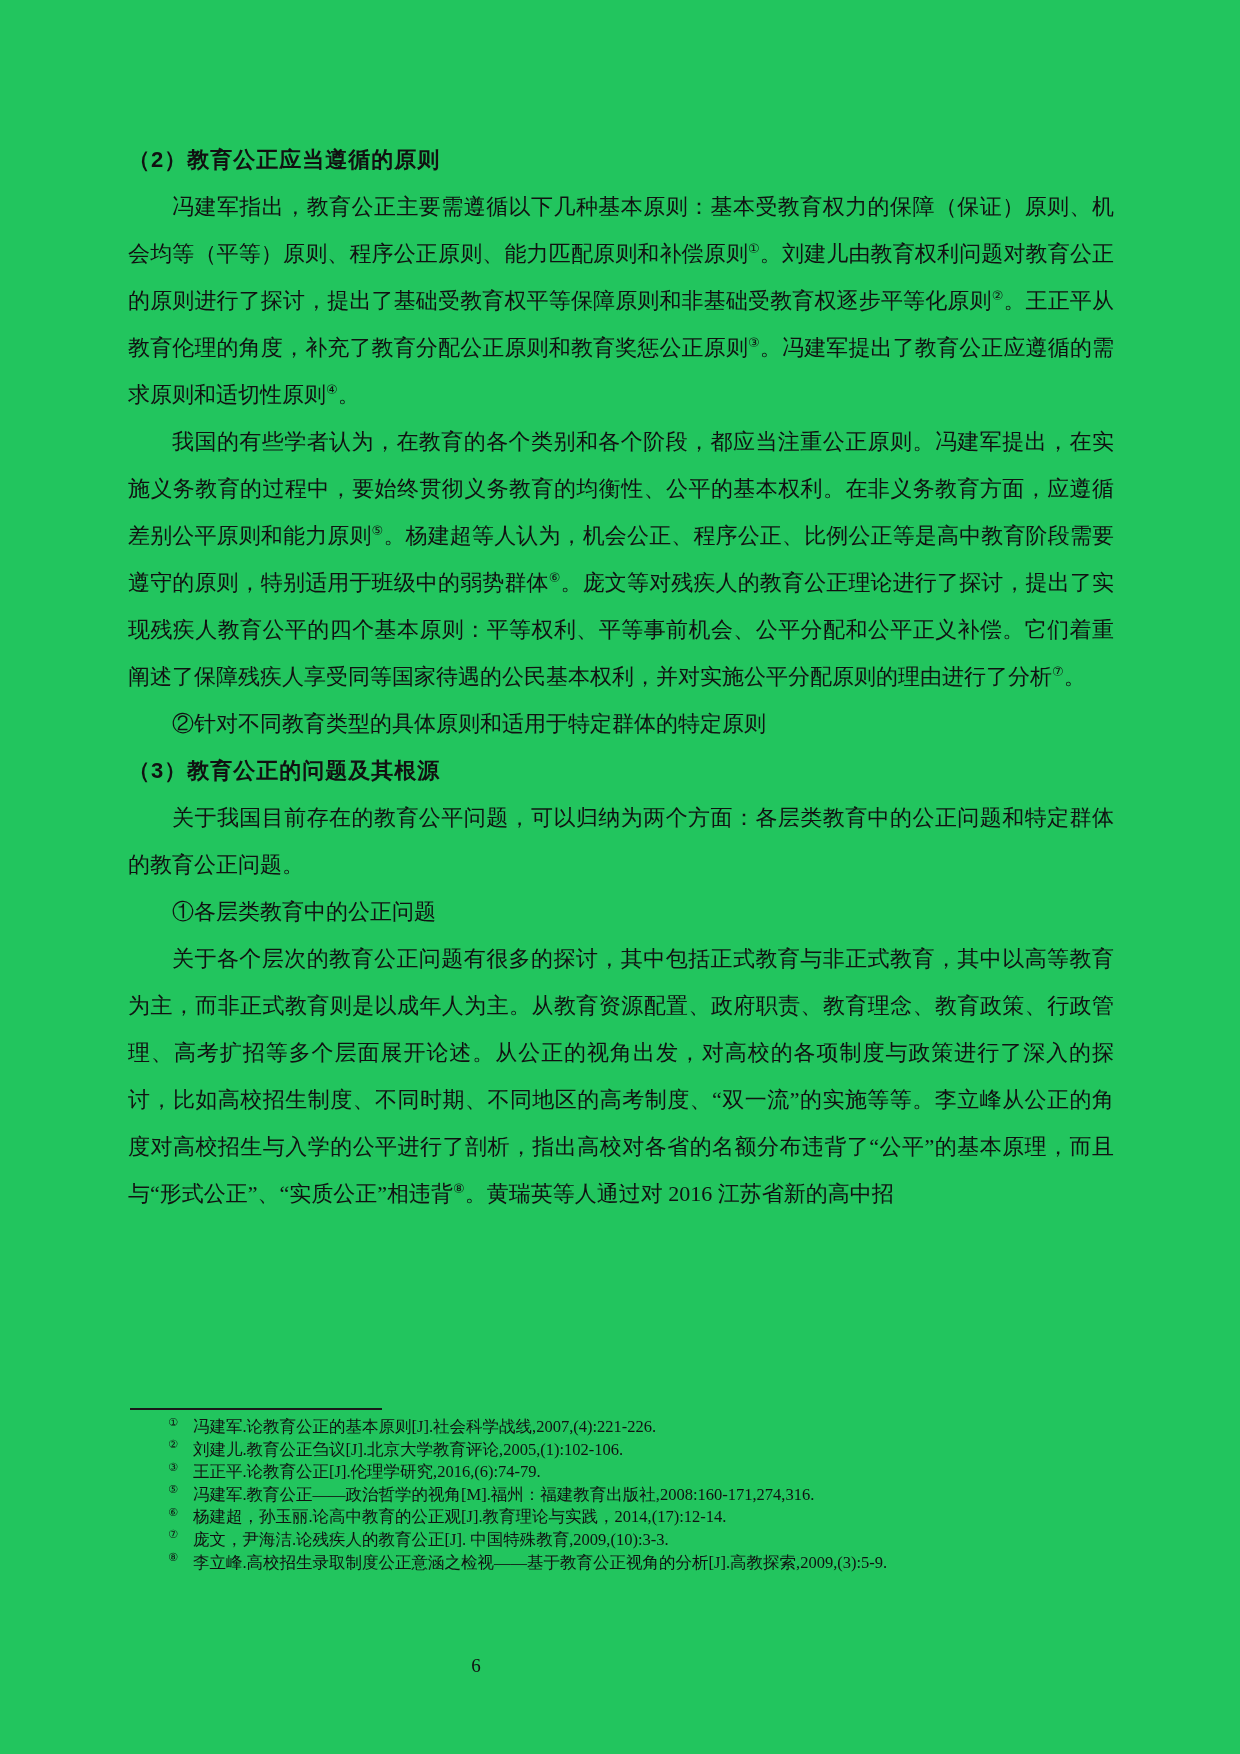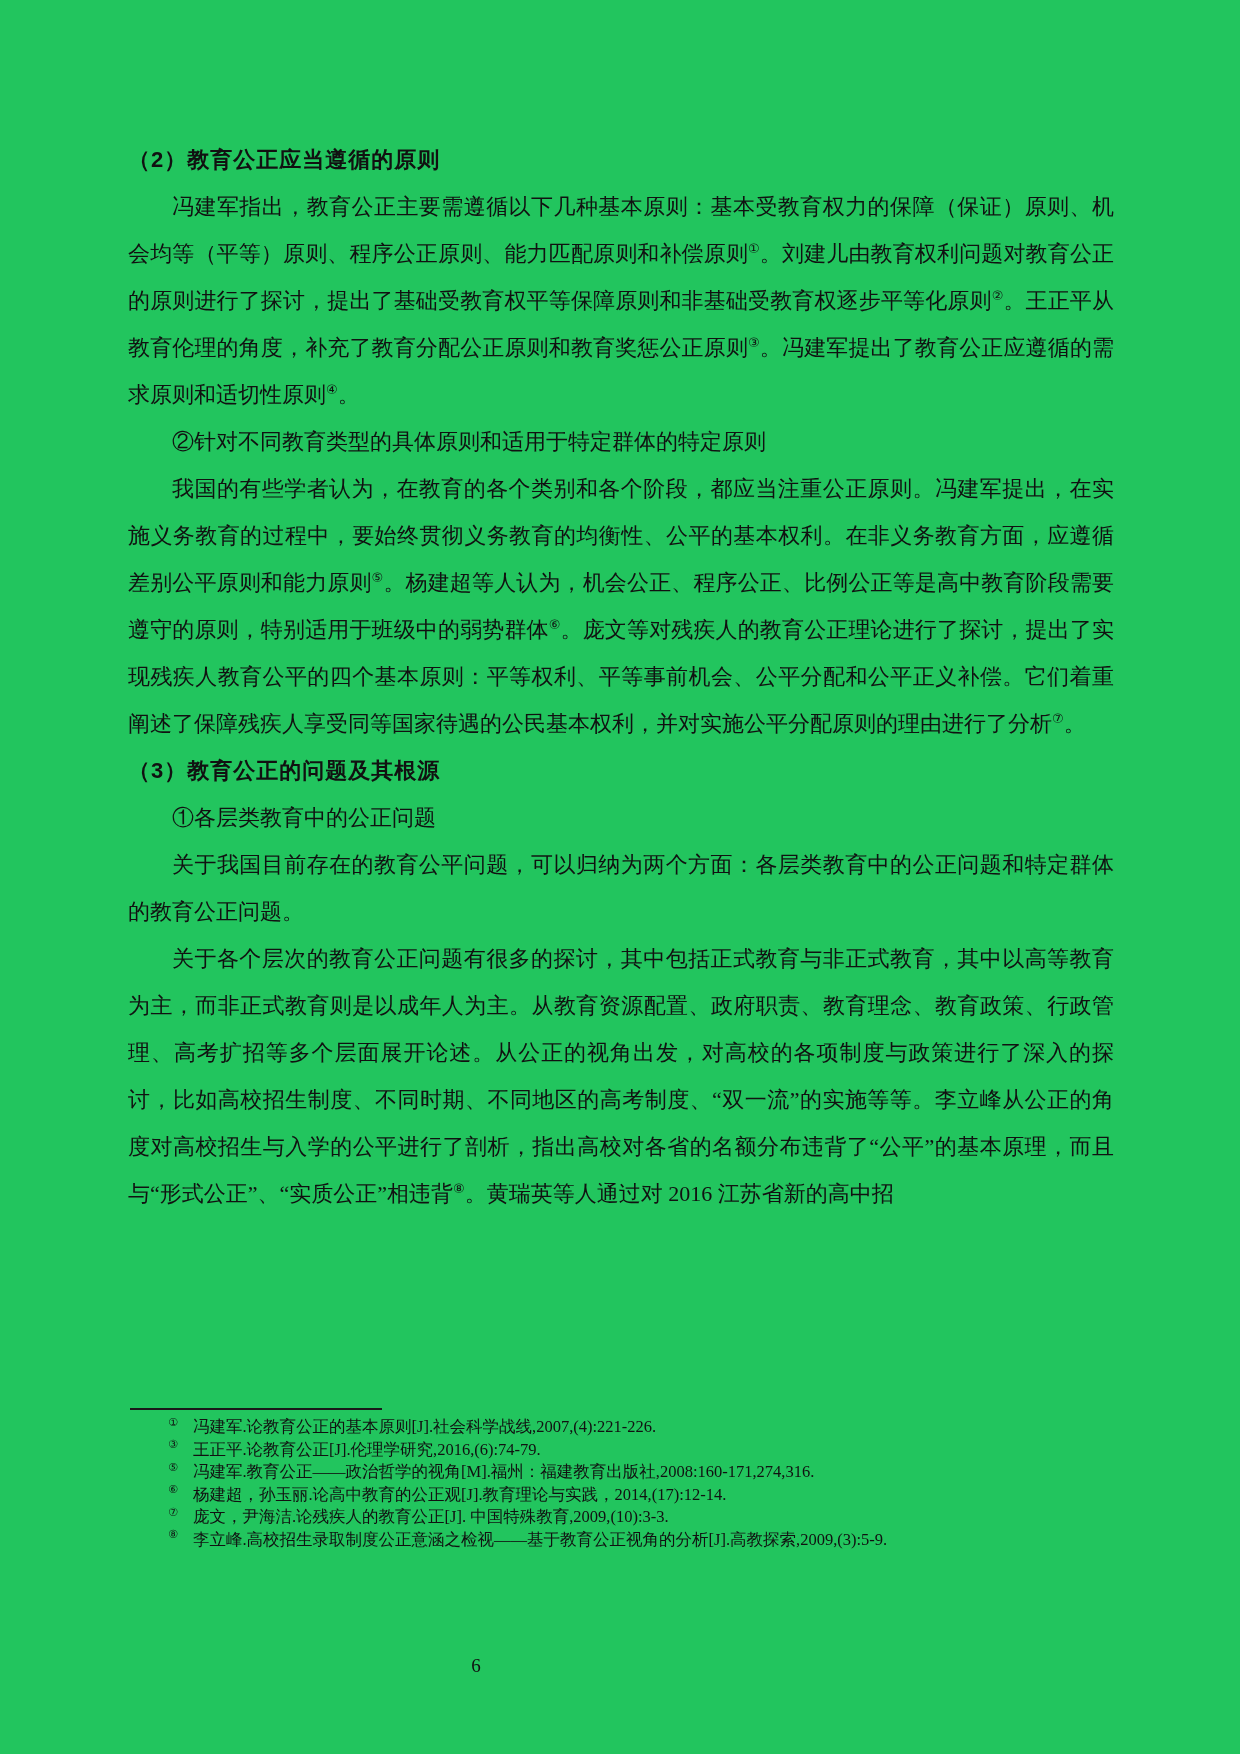--- a/index.html
+++ b/index.html
@@ -81,30 +81,31 @@
     line-height: 24px;
   }
 </style>
 </head>
 <body>
 
 <div class="page">
   <div class="content">
       <div class="block heading">（2）教育公正应当遵循的原则</div>
       <div class="block para">冯建军指出，教育公正主要需遵循以下几种基本原则：基本受教育权力的保障（保证）原则、机会均等（平等）原则、程序公正原则、能力匹配原则和补偿原则<sup class="ref">①</sup>。刘建儿由教育权利问题对教育公正的原则进行了探讨，提出了基础受教育权平等保障原则和非基础受教育权逐步平等化原则<sup class="ref">②</sup>。王正平从教育伦理的角度，补充了教育分配公正原则和教育奖惩公正原则<sup class="ref">③</sup>。冯建军提出了教育公正应遵循的需求原则和适切性原则<sup class="ref">④</sup>。</div>
+      <div class="block para">我国的有些学者认为，在教育的各个类别和各个阶段，都应当注重公正原则。冯建军提出，在实施义务教育的过程中，要始终贯彻义务教育的均衡性、公平的基本权利。在非义务教育方面，应遵循差别公平原则和能力原则<sup class="ref">⑤</sup>。杨建超等人认为，机会公正、程序公正、比例公正等是高中教育阶段需要遵守的原则，特别适用于班级中的弱势群体<sup class="ref">⑥</sup>。庞文等对残疾人的教育公正理论进行了探讨，提出了实现残疾人教育公平的四个基本原则：平等权利、平等事前机会、公平分配和公平正义补偿。它们着重阐述了保障残疾人享受同等国家待遇的公民基本权利，并对实施公平分配原则的理由进行了分析<sup class="ref">⑦</sup>。</div>
       <div class="block subitem">②针对不同教育类型的具体原则和适用于特定群体的特定原则</div>
-      <div class="block para">我国的有些学者认为，在教育的各个类别和各个阶段，都应当注重公正原则。冯建军提出，在实施义务教育的过程中，要始终贯彻义务教育的均衡性、公平的基本权利。在非义务教育方面，应遵循差别公平原则和能力原则<sup class="ref">⑤</sup>。杨建超等人认为，机会公正、程序公正、比例公正等是高中教育阶段需要遵守的原则，特别适用于班级中的弱势群体<sup class="ref">⑥</sup>。庞文等对残疾人的教育公正理论进行了探讨，提出了实现残疾人教育公平的四个基本原则：平等权利、平等事前机会、公平分配和公平正义补偿。它们着重阐述了保障残疾人享受同等国家待遇的公民基本权利，并对实施公平分配原则的理由进行了分析<sup class="ref">⑦</sup>。</div>
       <div class="block heading">（3）教育公正的问题及其根源</div>
+      <div class="block para">关于我国目前存在的教育公平问题，可以归纳为两个方面：各层类教育中的公正问题和特定群体的教育公正问题。</div>
       <div class="block subitem">①各层类教育中的公正问题</div>
-      <div class="block para">关于我国目前存在的教育公平问题，可以归纳为两个方面：各层类教育中的公正问题和特定群体的教育公正问题。</div>
       <div class="block para">关于各个层次的教育公正问题有很多的探讨，其中包括正式教育与非正式教育，其中以高等教育为主，而非正式教育则是以成年人为主。从教育资源配置、政府职责、教育理念、教育政策、行政管理、高考扩招等多个层面展开论述。从公正的视角出发，对高校的各项制度与政策进行了深入的探讨，比如高校招生制度、不同时期、不同地区的高考制度、“双一流”的实施等等。李立峰从公正的角度对高校招生与入学的公平进行了剖析，指出高校对各省的名额分布违背了“公平”的基本原理，而且与“形式公正”、“实质公正”相违背<sup class="ref">⑧</sup>。黄瑞英等人通过对 2016 江苏省新的高中招</div>
     </div>
   <div class="footnote-sep"></div>
   <div class="footnotes">
       <div class="footnote"><sup class="fn-marker">①</sup><span>冯建军.论教育公正的基本原则[J].社会科学战线,2007,(4):221-226.</span></div>
+      <div class="footnote"><sup class="fn-marker">②</sup><span>刘建儿.教育公正刍议[J].北京大学教育评论,2005,(1):102-106.</span></div>
       <div class="footnote"><sup class="fn-marker">③</sup><span>王正平.论教育公正[J].伦理学研究,2016,(6):74-79.</span></div>
       <div class="footnote"><sup class="fn-marker">⑤</sup><span>冯建军.教育公正——政治哲学的视角[M].福州：福建教育出版社,2008:160-171,274,316.</span></div>
       <div class="footnote"><sup class="fn-marker">⑥</sup><span>杨建超，孙玉丽.论高中教育的公正观[J].教育理论与实践，2014,(17):12-14.</span></div>
       <div class="footnote"><sup class="fn-marker">⑦</sup><span>庞文，尹海洁.论残疾人的教育公正[J]. 中国特殊教育,2009,(10):3-3.</span></div>
       <div class="footnote"><sup class="fn-marker">⑧</sup><span>李立峰.高校招生录取制度公正意涵之检视——基于教育公正视角的分析[J].高教探索,2009,(3):5-9.</span></div>
     </div>
   <div class="page-number">6</div>
 </div>
 
 </body></html>

